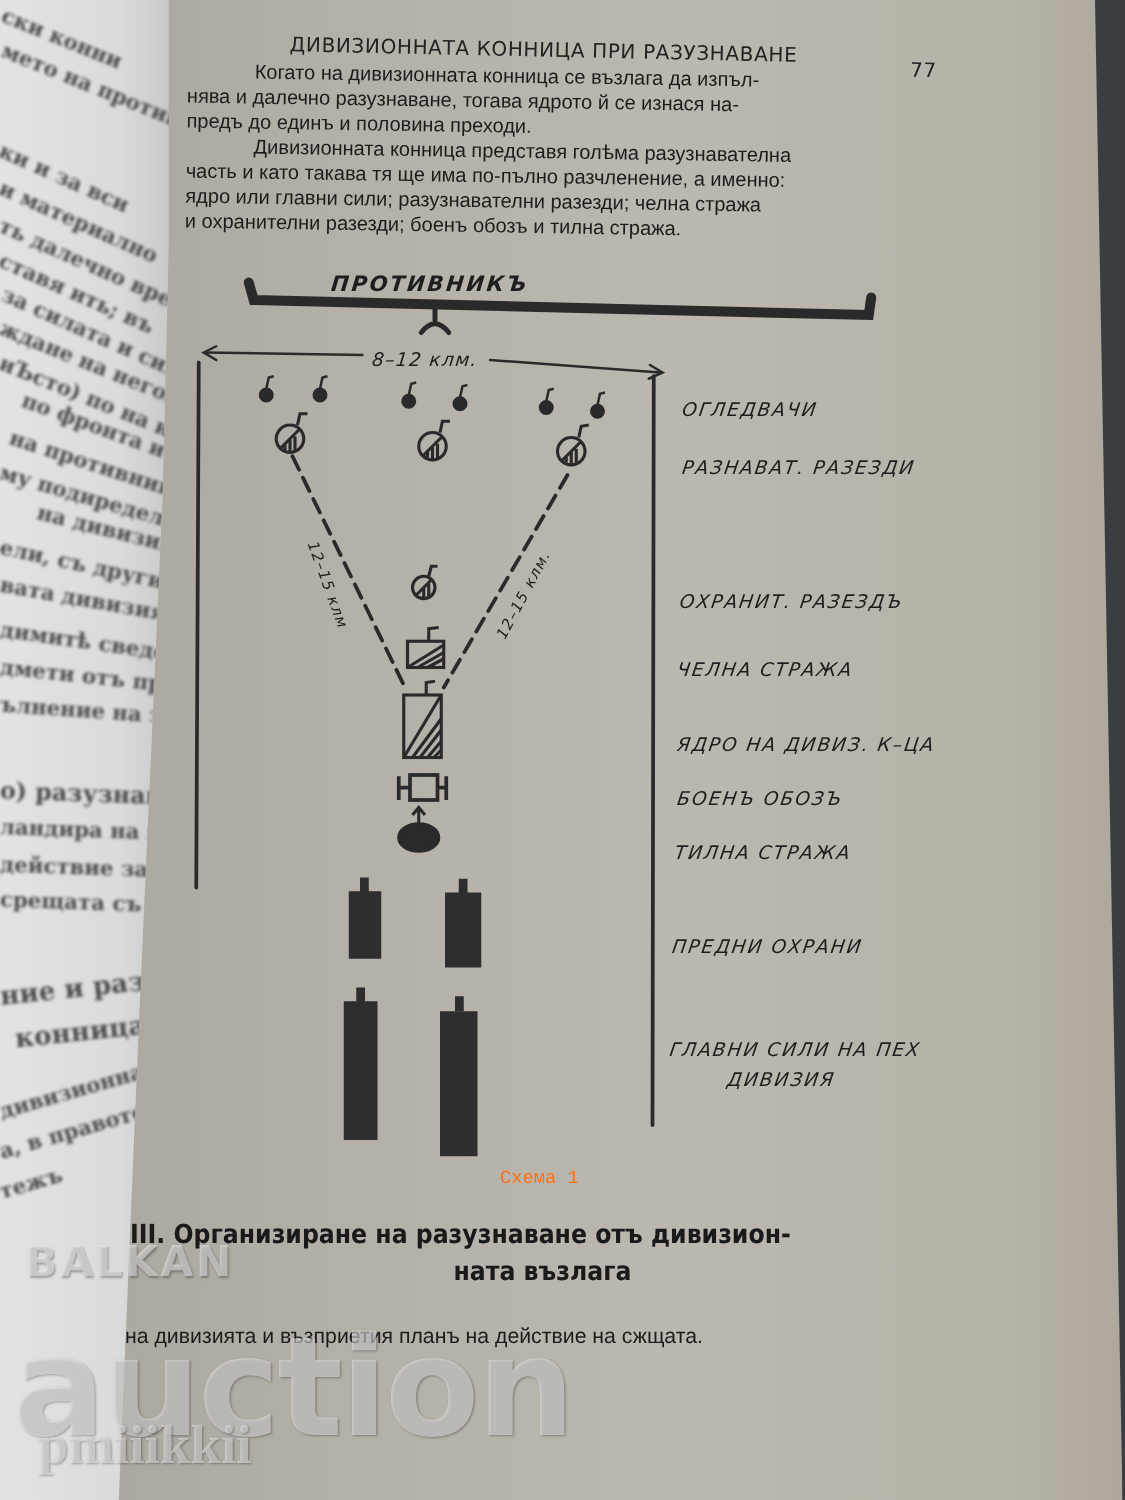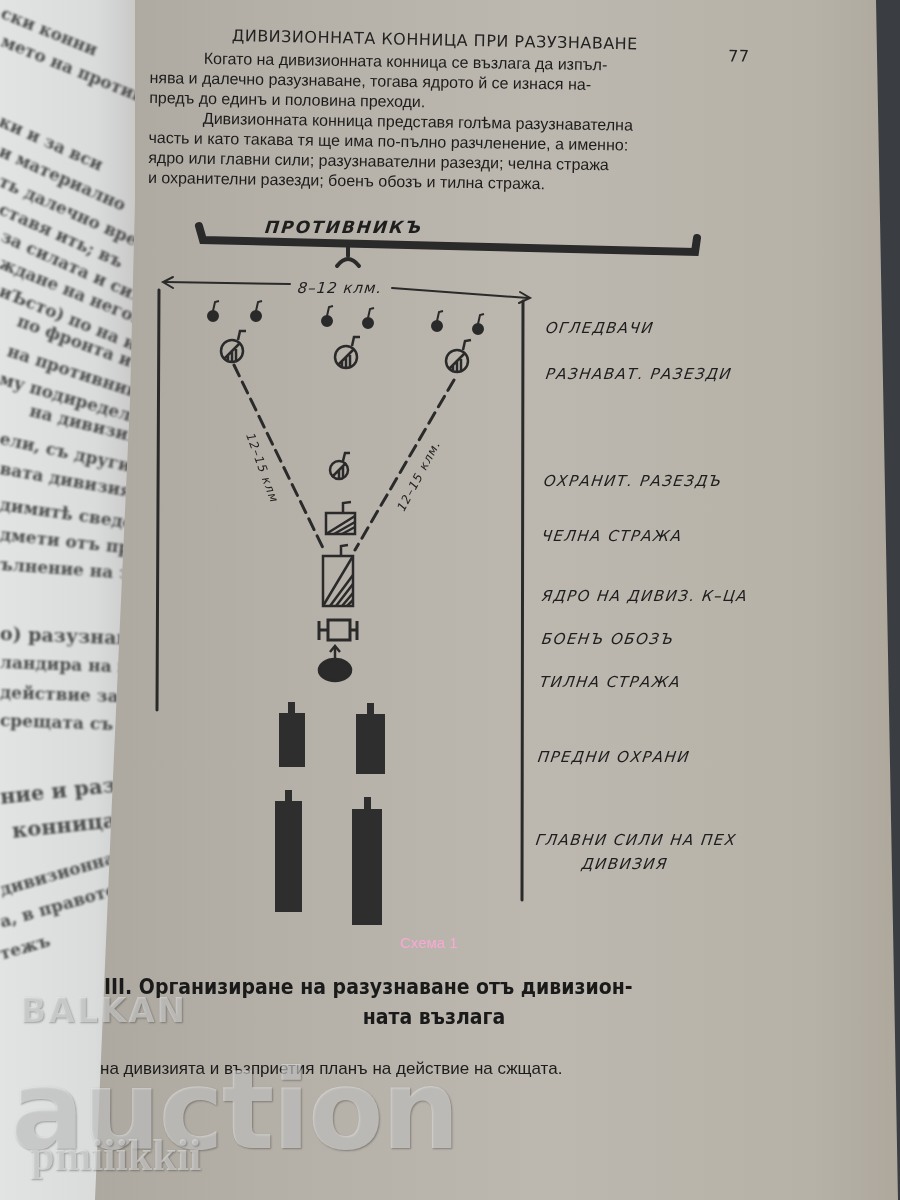--- a/index.html
+++ b/index.html
@@ -36,22 +36,22 @@
   }
   .body-text p { margin: 0; white-space: nowrap; }
   .indent { padding-left: 54px; }
   .diagram { position: absolute; left: 0; top: 0; width: 900px; height: 1200px; }
   .label {
     position: absolute; font-family: "DejaVu Sans", sans-serif; font-style: italic;
     font-size: 15px; color: #1e1e1e; letter-spacing: 1.5px; white-space: nowrap;
     transform: skewX(-8deg);
   }
   .caption {
-    position: absolute; left: 400px; top: 934px; font-size: 15px; color: #f9a8d4;
-    font-family: Liberation Sans, sans-serif;
+    position: absolute; left: 400px; top: 934px; font-size: 15px; color: #f97316;
+    font-family: Liberation Mono, monospace;
   }
   .section-heading {
     position: absolute; left: 104px; top: 972px; width: 660px;
     font-family: "DejaVu Sans Condensed", "DejaVu Sans", sans-serif; font-weight: bold;
     font-size: 21px; color: #1a1a1a; line-height: 30px; text-align: center;
   }
   .section-heading .line1 { text-align: left; display: block; white-space: nowrap; }
   .section-body {
     position: absolute; left: 100px; top: 1058px; color: #1c1c1c;
     font-family: "Liberation Sans", sans-serif; font-size: 17px; line-height: 22px;

